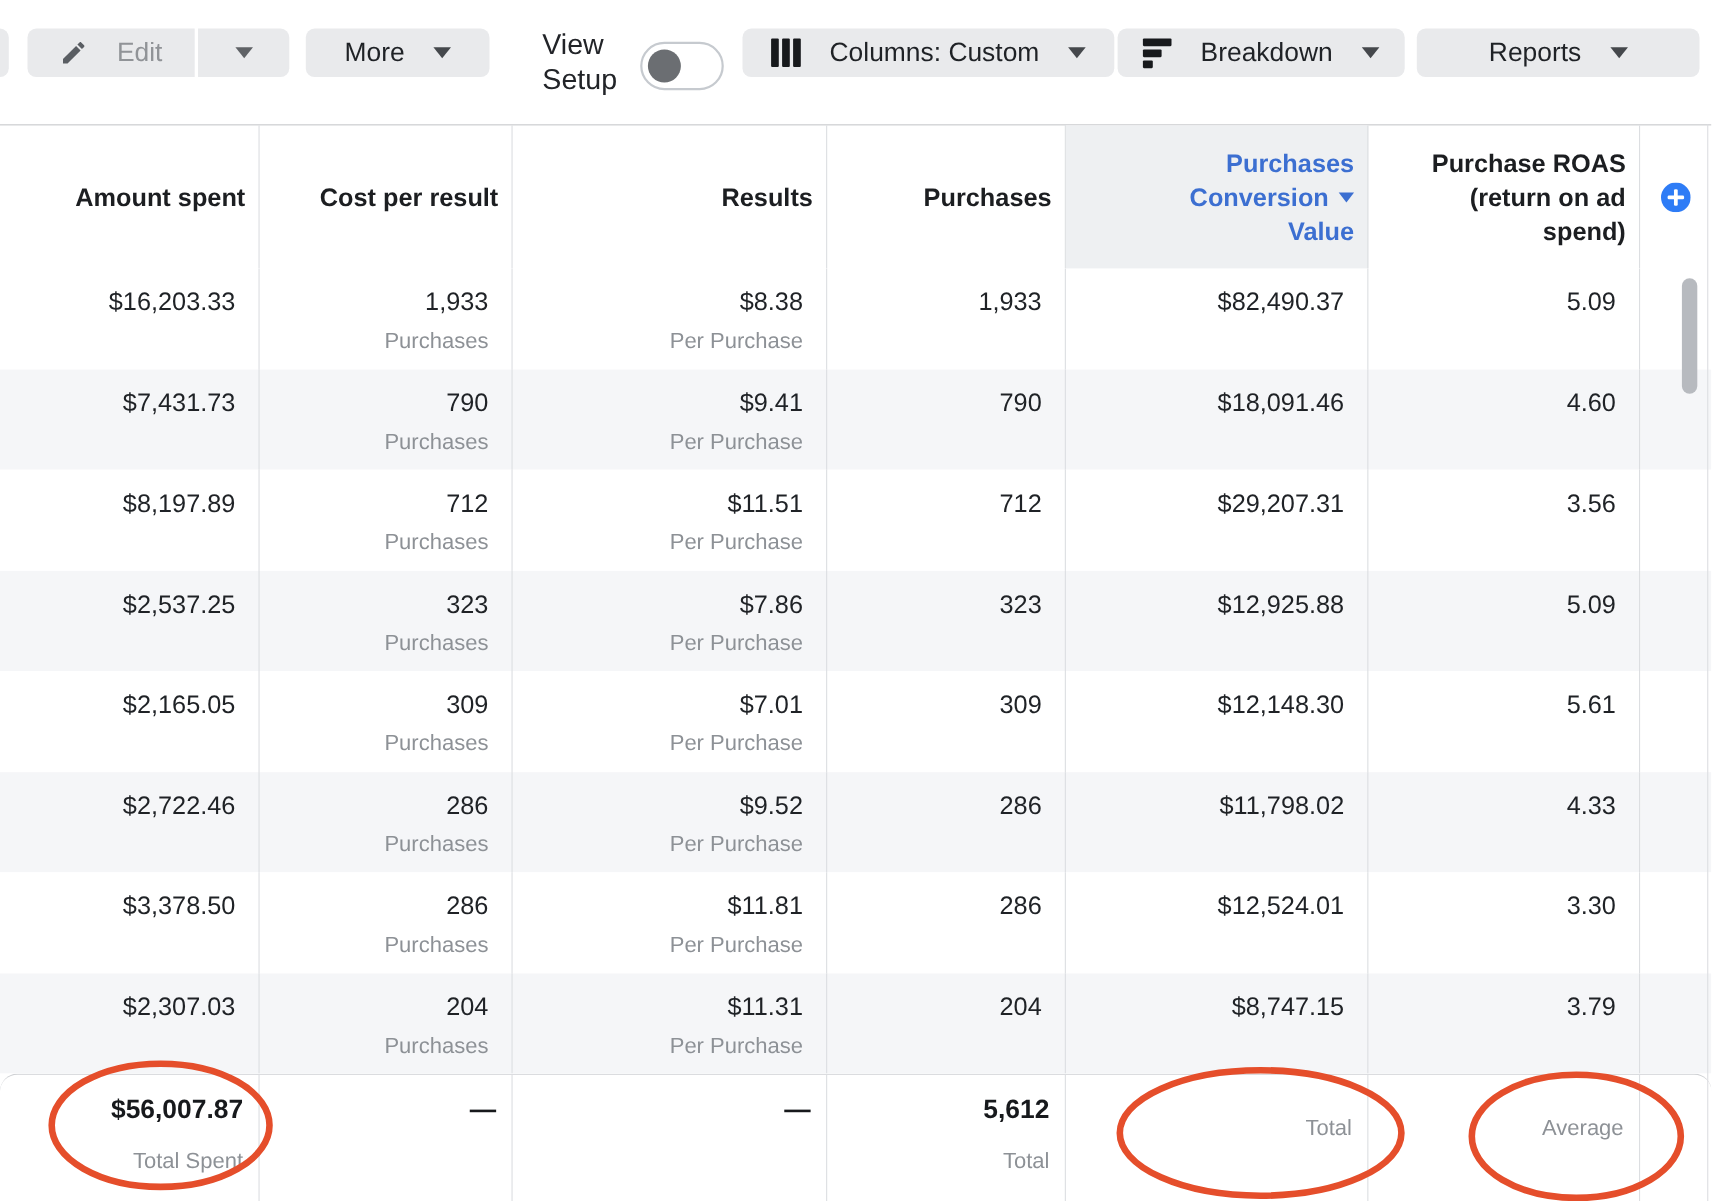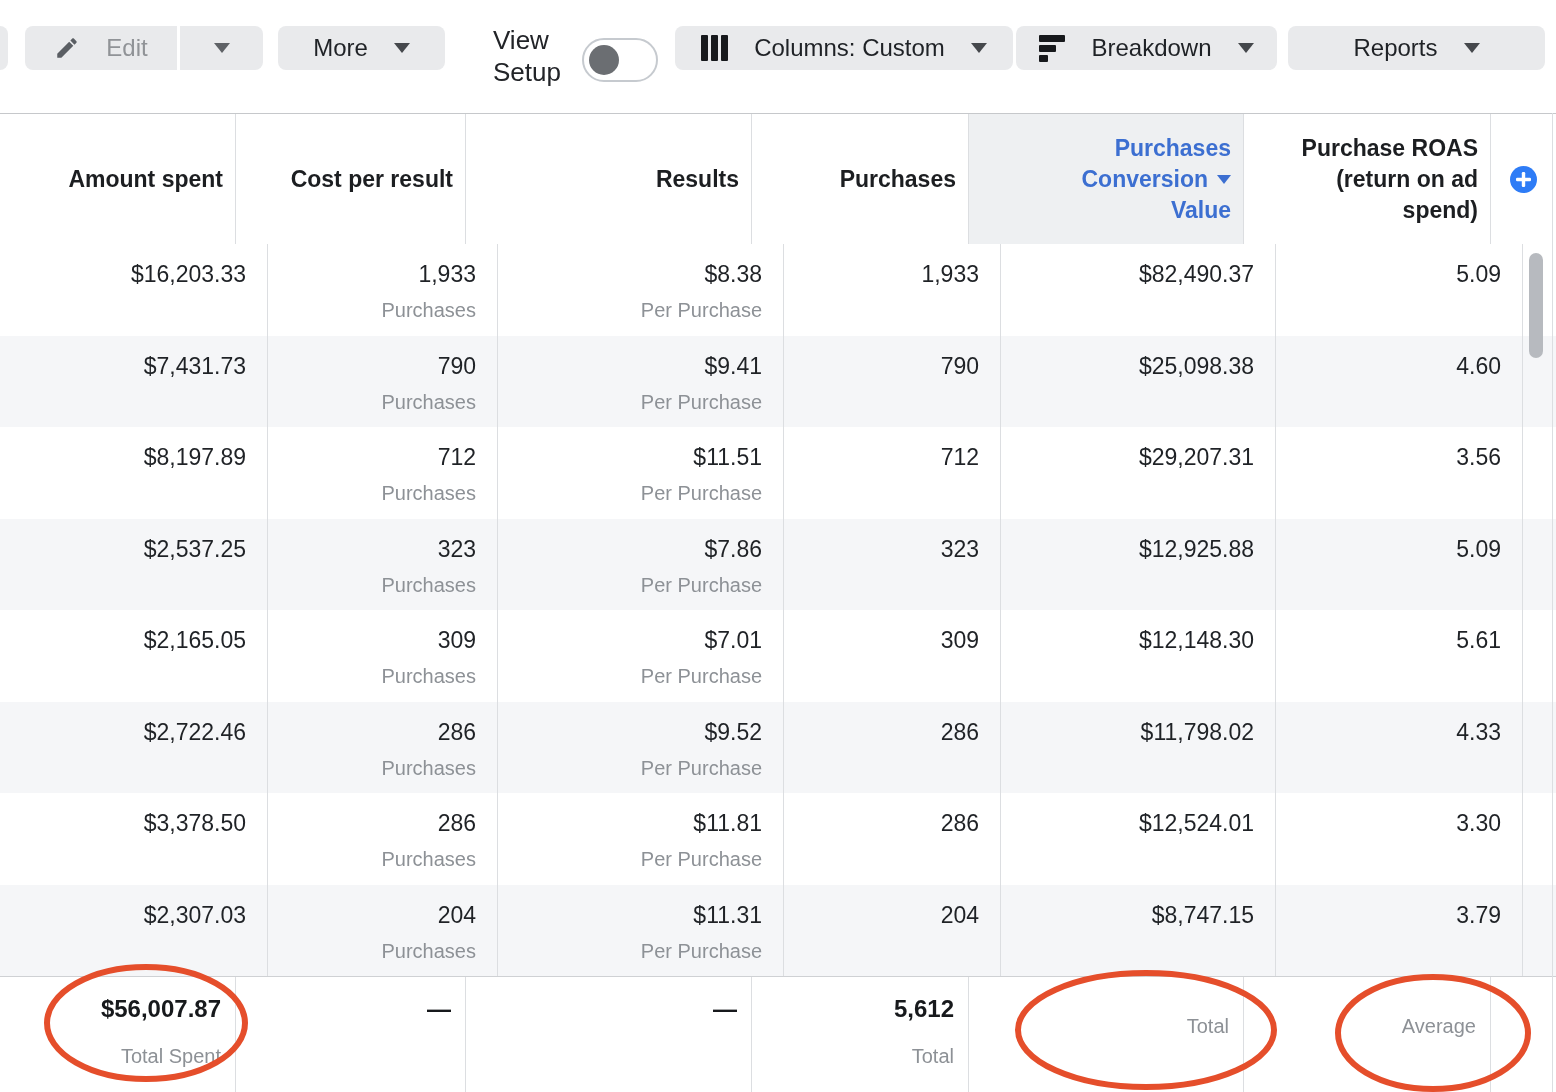--- a/index.html
+++ b/index.html
@@ -63,28 +63,28 @@
   .th {
     display: flex; flex-direction: column; justify-content: center; align-items: flex-end;
     padding-right: 12px; border-right: 1px solid #dcdee1;
     font-size: 23px; font-weight: 700; line-height: 31px; text-align: right; cursor: pointer;
   }
   .th-roas { padding-left: 40px; }
   .th-sorted { background: #eef0f2; color: #3c6fd1; }
   .th-plus { align-items: center; justify-content: center; padding-right: 0; border-right: none; }
 
   .tbody { height: 732px; overflow: hidden; }
-  .tr { height: 91.5px; background: #fff; cursor: pointer; padding-left: 32px; }
+  .tr { height: 91.5px; background: #fff; cursor: pointer; }
   .tr:nth-child(even) { background: #f5f6f8; }
   .td { text-align: right; padding: 16px 21px 0 0; border-right: 1px solid #dcdee1; height: 100%; }
   .td-plus { border-right: none; }
   .val { display: block; font-size: 23px; line-height: 28px; font-weight: 500; color: #1f2226; }
   .sub { display: block; font-size: 20px; line-height: 24px; margin-top: 10px; color: #8d9196; }
 
-  .totals { height: 117px; border-top: 1px solid #cfd1d4; background: #fff; }
+  .totals { height: 117px; border-top: 1px solid #cfd1d4; background: #fff; border-radius: 16px; }
   .totals .td { padding: 17px 14px 0 0; }
   .tval { display: block; font-size: 24px; line-height: 30px; font-weight: 700; color: #17191c; }
   .tsub { display: block; font-size: 20px; line-height: 24px; margin-top: 20px; color: #8d9196; }
 
   .table-right-border { position: absolute; left: 1552px; top: 113px; width: 1px; height: 979px; background: #dcdee1; }
 
   .plus-icon { width: 27px; height: 27px; }
 
   .scroll-thumb {
     position: absolute; left: 1529px; top: 253px; width: 14px; height: 105px;
@@ -219,21 +219,21 @@
       <span class="sub">Purchases</span>
     </div>
     <div class="td">
       <span class="val">$9.41</span>
       <span class="sub">Per Purchase</span>
     </div>
     <div class="td">
       <span class="val">790</span>
     </div>
     <div class="td">
-      <span class="val">$25,098.38</span>
+      <span class="val">$18,091.46</span>
     </div>
     <div class="td">
       <span class="val">4.60</span>
     </div>
     <div class="td td-plus"></div>
   </div>
         <div class="tr grid-row">
     <div class="td">
       <span class="val">$8,197.89</span>
     </div>

